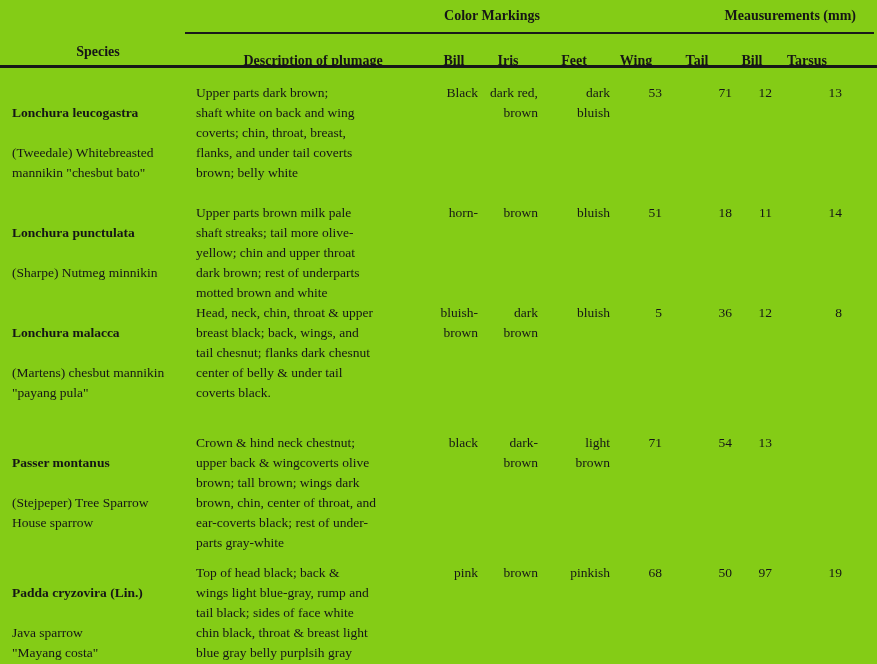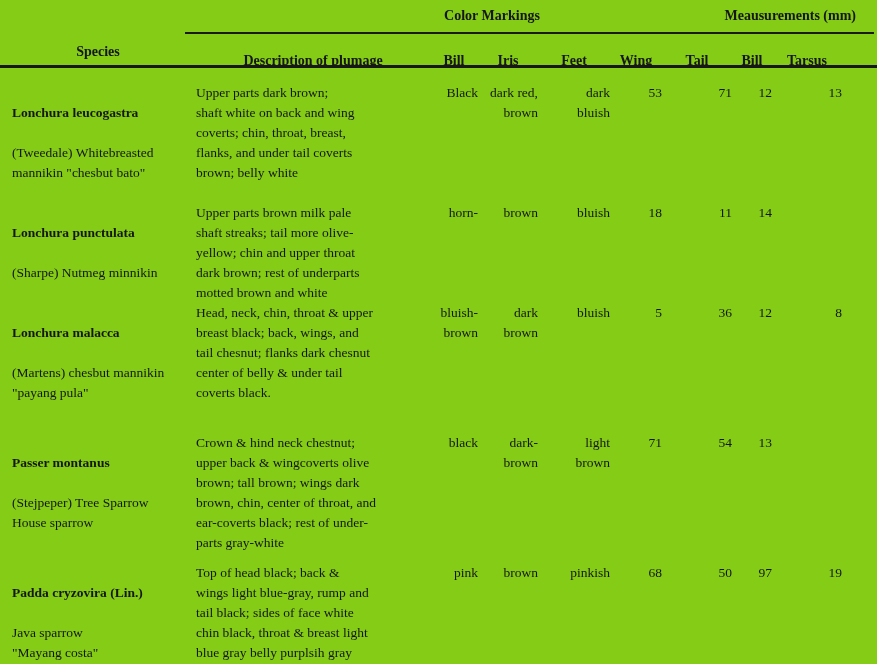--- a/index.html
+++ b/index.html
@@ -96,20 +96,21 @@
         <div class="sp-sub">(Sharpe) Nutmeg minnikin</div>
       </div>
       <div class="cell">Upper parts brown milk pale
 shaft streaks; tail more olive-
 yellow; chin and upper throat
 dark brown; rest of underparts
 motted brown and white</div>
       <div class="c">horn-</div>
       <div class="c">brown</div>
       <div class="c">bluish</div>
+      <div class="c">51</div>
       <div class="c">18</div>
       <div class="c">11</div>
       <div class="c">14</div>
     </div>
 
     <div class="row grid">
       <div class="cell cell-species">
         <div class="sp-name">Lonchura malacca</div>
         <div class="sp-sub">(Martens) chesbut mannikin
 "payang pula"</div>

